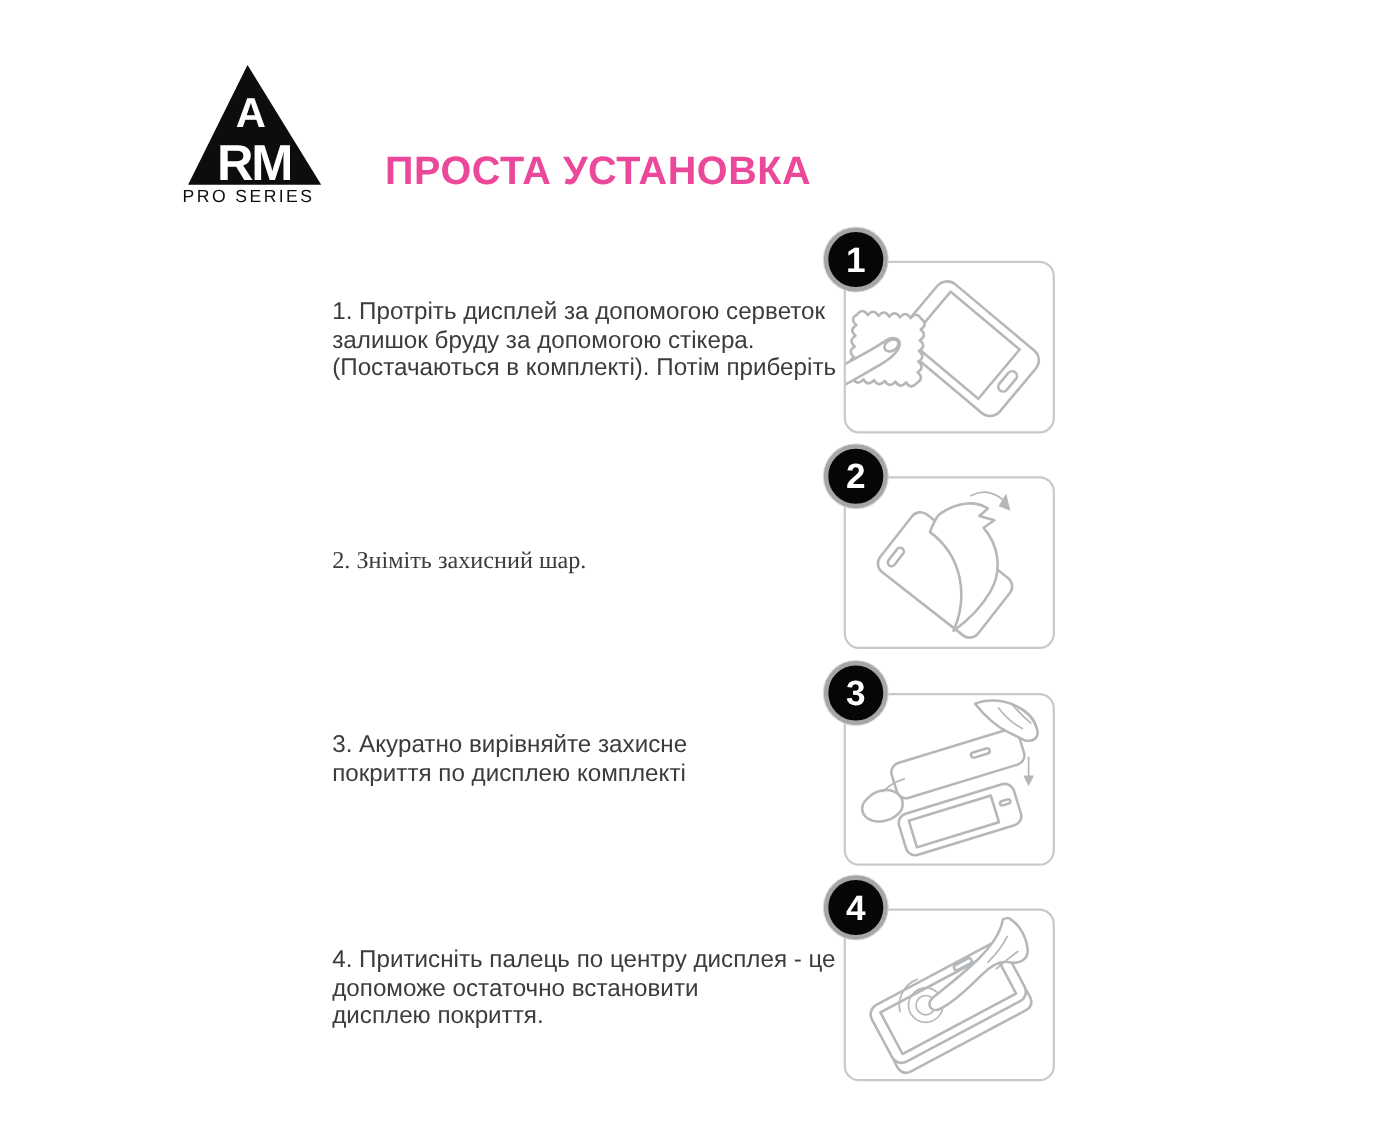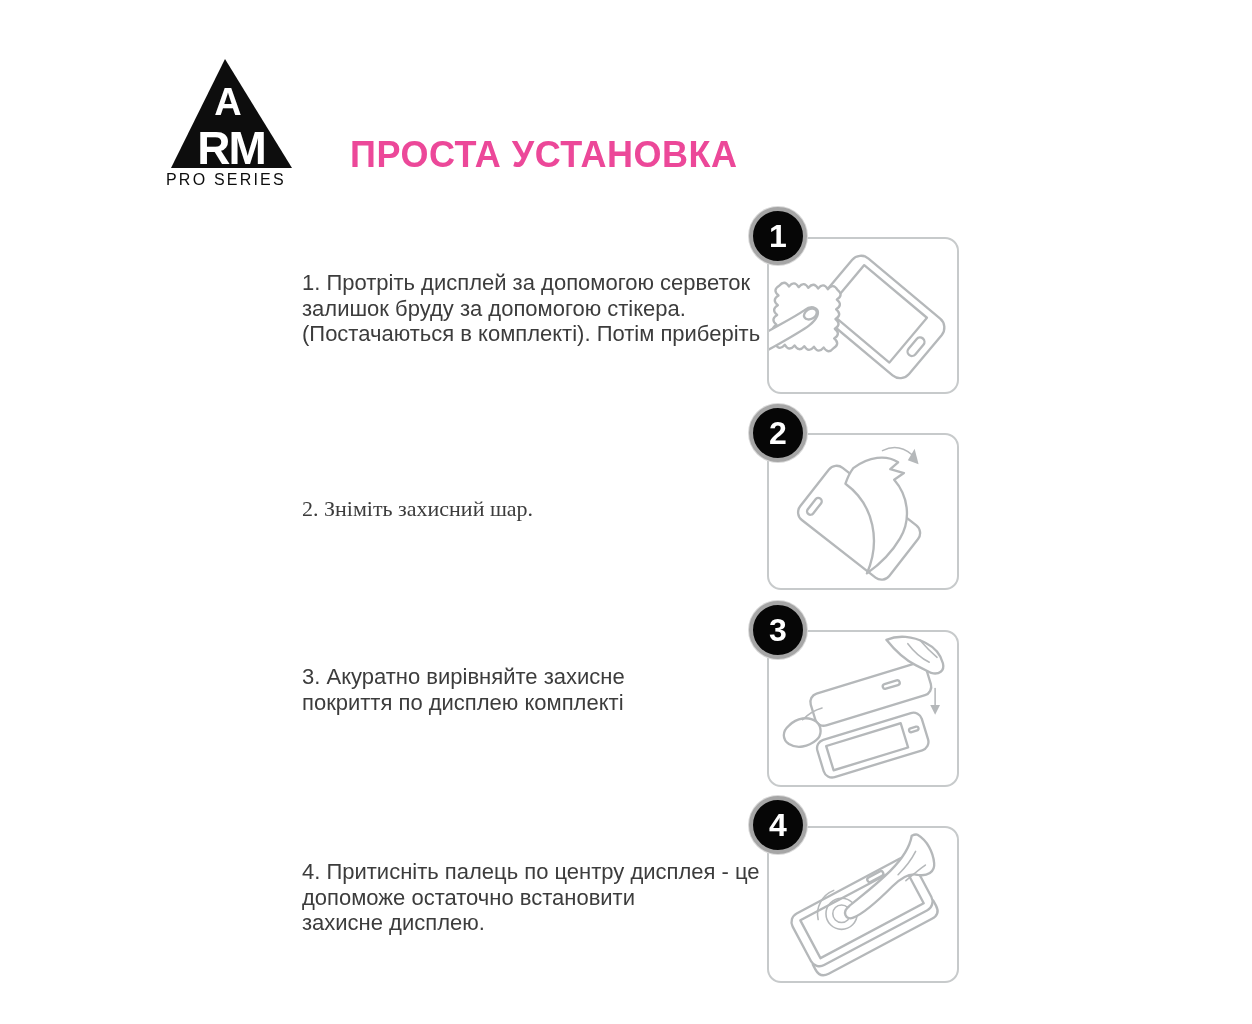--- a/index.html
+++ b/index.html
@@ -131,21 +131,21 @@
         <path class="thin" d="M34,90 C40,84 47,80 54,78"></path>
       </g>
       <line class="thin" x1="170" y1="58" x2="170" y2="78"></line>
       <polygon class="solid" points="170,85 165,75 175,75"></polygon>
     </svg>
   </div>
 
   <div class="step-text t4">
     <div>4. Притисніть палець по центру дисплея - це</div>
     <div>допоможе остаточно встановити</div>
-    <div>захисне дисплею.</div>
+    <div>дисплею покриття.</div>
   </div>
   <div class="badge b4">
     <span>4</span>
   </div>
   <div class="box x4">
     <svg class="art" viewBox="0 0 192 157">
       <g transform="translate(95,86) rotate(-28)">
         <rect x="-70" y="-30" width="140" height="60" rx="10"></rect>
         <rect x="-60" y="-22" width="120" height="44"></rect>
         <rect x="20" y="-28" width="18" height="5" rx="2.5"></rect>

